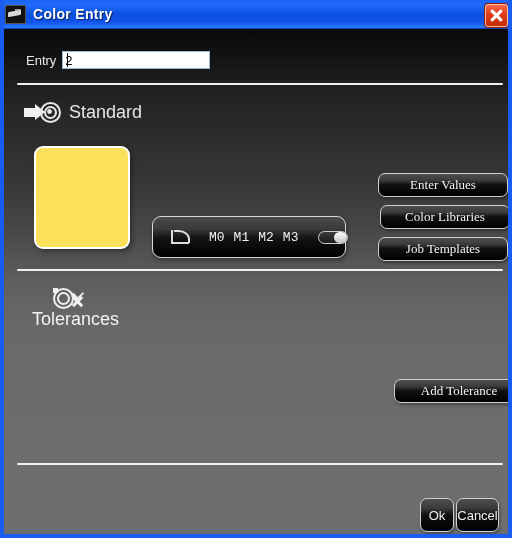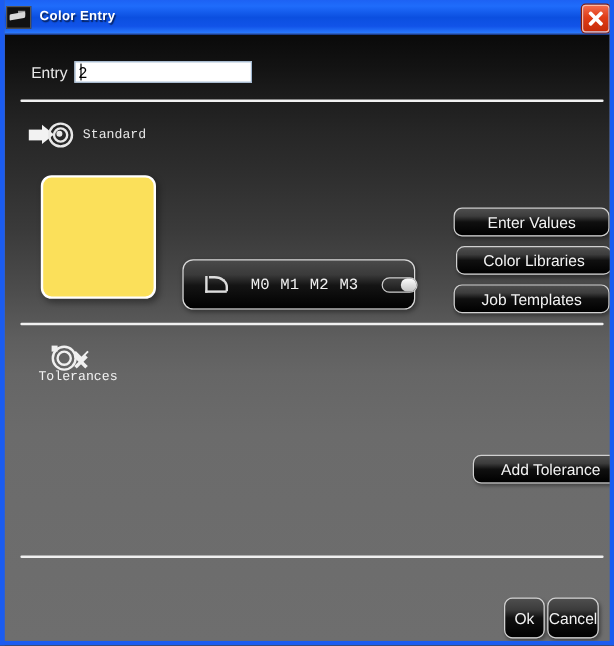--- a/index.html
+++ b/index.html
@@ -59,21 +59,21 @@
   }
   #title-icon .ic-shape2 {
     position: absolute;
     left: 9px; top: 3px;
     width: 6px; height: 4px;
     background: #9a9a9a;
   }
   #title-text {
     margin-left: 7px;
     color: #ffffff;
-    font-size: 11px;
+    font-size: 14px;
     font-weight: bold;
     letter-spacing: 0.3px;
     text-shadow: 1px 1px 1px rgba(0,0,0,0.6);
     white-space: nowrap;
   }
   #close-btn {
     position: absolute;
     right: 4px; top: 4px;
     width: 21px; height: 21px;
     border-radius: 3px;
@@ -163,24 +163,23 @@
     position: absolute;
     display: flex;
     align-items: center;
     left: 20px;
   }
   #standard-header { top: 73px; }
   #tolerances-header { top: 259px; flex-direction: column; }
 
   .section-label {
     color: #eaeaea;
-    font-size: 11px;
+    font-size: 18px;
     margin-left: 8px;
     white-space: nowrap;
-    font-family: Liberation Mono, monospace;
   }
   #standard-header .section-label { color: #e6e6e6; }
   #tolerances-header .section-label { color: #f2f2f2; }
 
   
   .std-icon {
     position: relative;
     width: 37px;
     height: 21px;
     flex: none;
@@ -332,21 +331,21 @@
   .btn {
     position: absolute;
     width: 130px;
     height: 24px;
     border-radius: 7px;
     border: 1px solid #d0d0d0;
     box-sizing: border-box;
     background: linear-gradient(to bottom, #4e4e4e 0%, #3c3c3c 28%, #101010 50%, #000000 100%);
     color: #f2f2f2;
     font-size: 13px;
-    font-family: Liberation Sans, sans-serif;
+    font-family: Liberation Serif, serif;
     display: flex;
     align-items: center;
     justify-content: center;
     cursor: pointer;
     box-shadow: 1px 2px 3px rgba(0,0,0,0.35);
     white-space: nowrap;
     padding: 0;
   }
   #btn-enter-values   { left: 374px; top: 144px; }
   #btn-color-lib      { left: 376px; top: 176px; }

